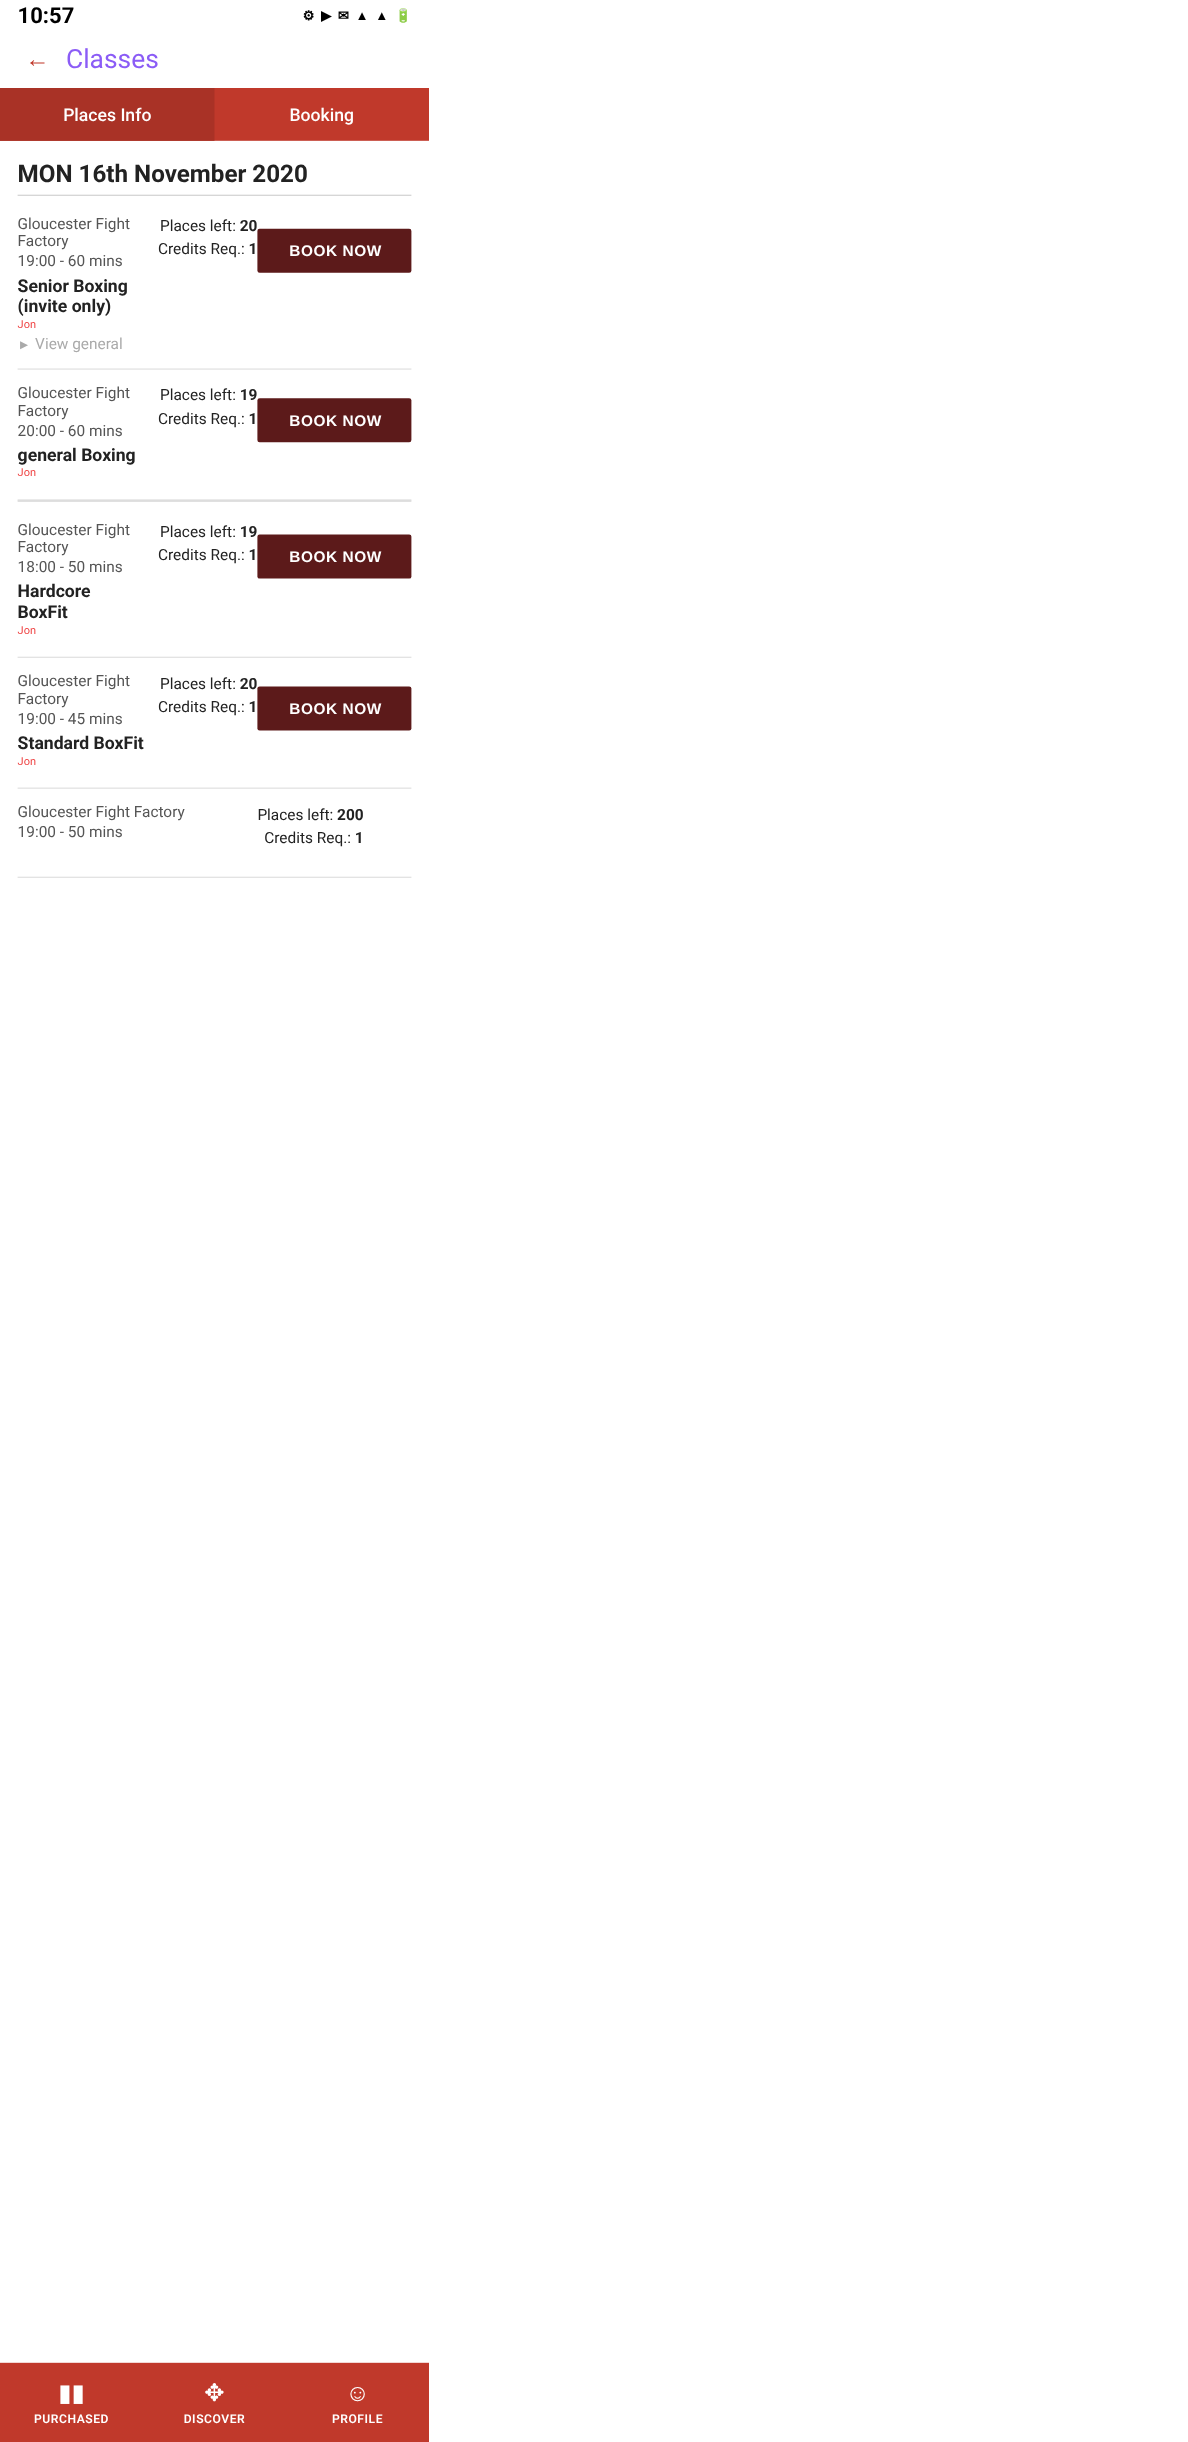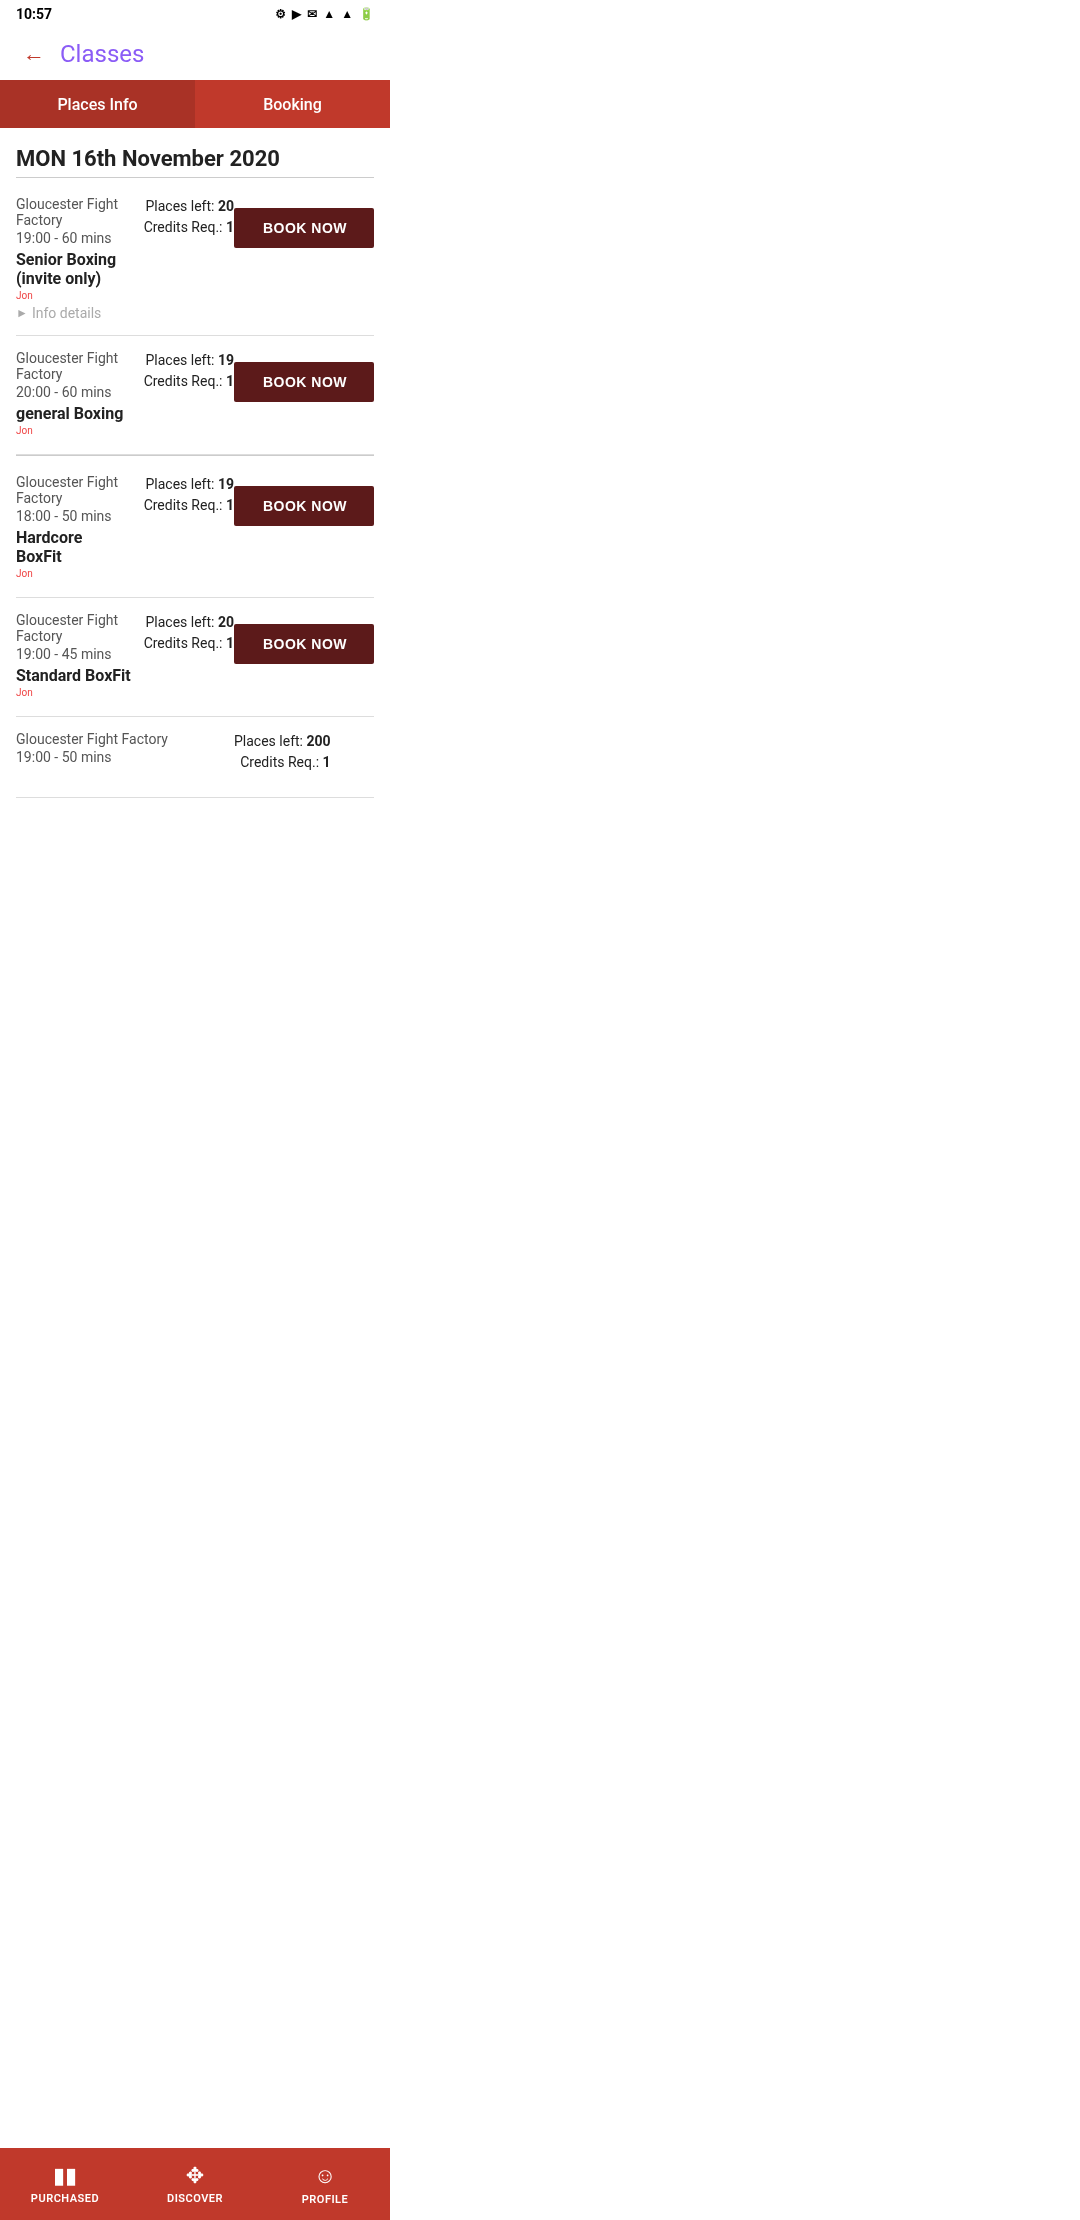--- a/index.html
+++ b/index.html
@@ -18,21 +18,21 @@
     .status-bar {
       background: #fff;
       height: 28px;
       display: flex;
       align-items: center;
       justify-content: space-between;
       padding: 0 16px;
       font-size: 13px;
       font-weight: 600;
     }
-    .status-bar .time { font-weight: 700; font-size: 14px; }
+    .status-bar .time { font-weight: 700; font-size: 20px; }
     .status-icons { display: flex; gap: 6px; align-items: center; font-size: 12px; }
 
     
     .top-nav {
       height: 52px;
       background: #fff;
       display: flex;
       align-items: center;
       padding: 0 16px;
       border-bottom: none;
@@ -231,21 +231,21 @@
   <hr class="day-divider">
 
   <div class="class-card">
     <div class="class-info">
       <div class="class-venue">Gloucester Fight Factory</div>
       <div class="class-time">19:00 - 60 mins</div>
       <div class="class-name">Senior Boxing (invite only)</div>
       <div class="class-instructor">Jon</div>
       <div class="view-details">
         <span style="font-size:12px;">►</span>
-        <span>Info details</span>
+        <span>View general</span>
       </div>
     </div>
     <div class="booking-side">
       <div class="places-info">
         <span>Places left:</span> <span class="places-count">20</span><br>
         <span>Credits Req.:</span> <span class="places-count">1</span>
       </div>
       <button class="book-btn dark">BOOK NOW</button>
     </div>
   </div>

